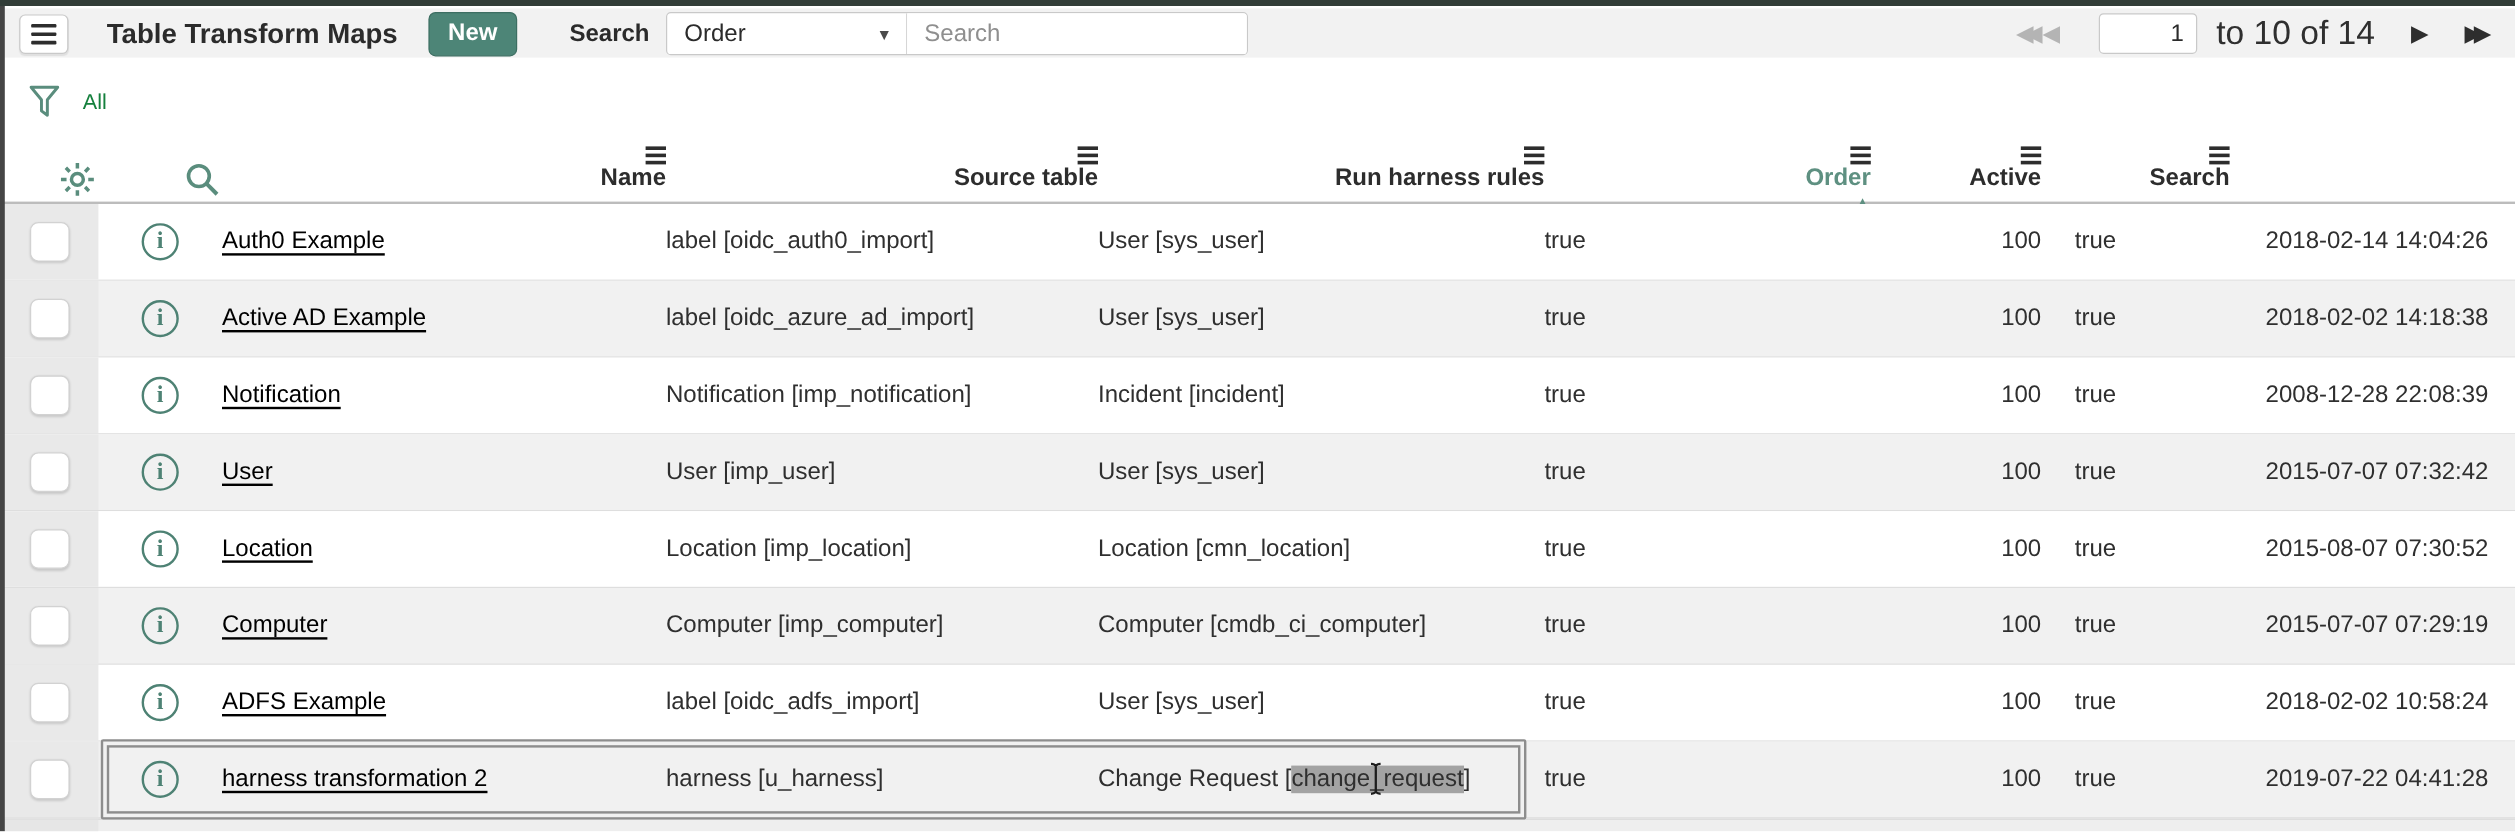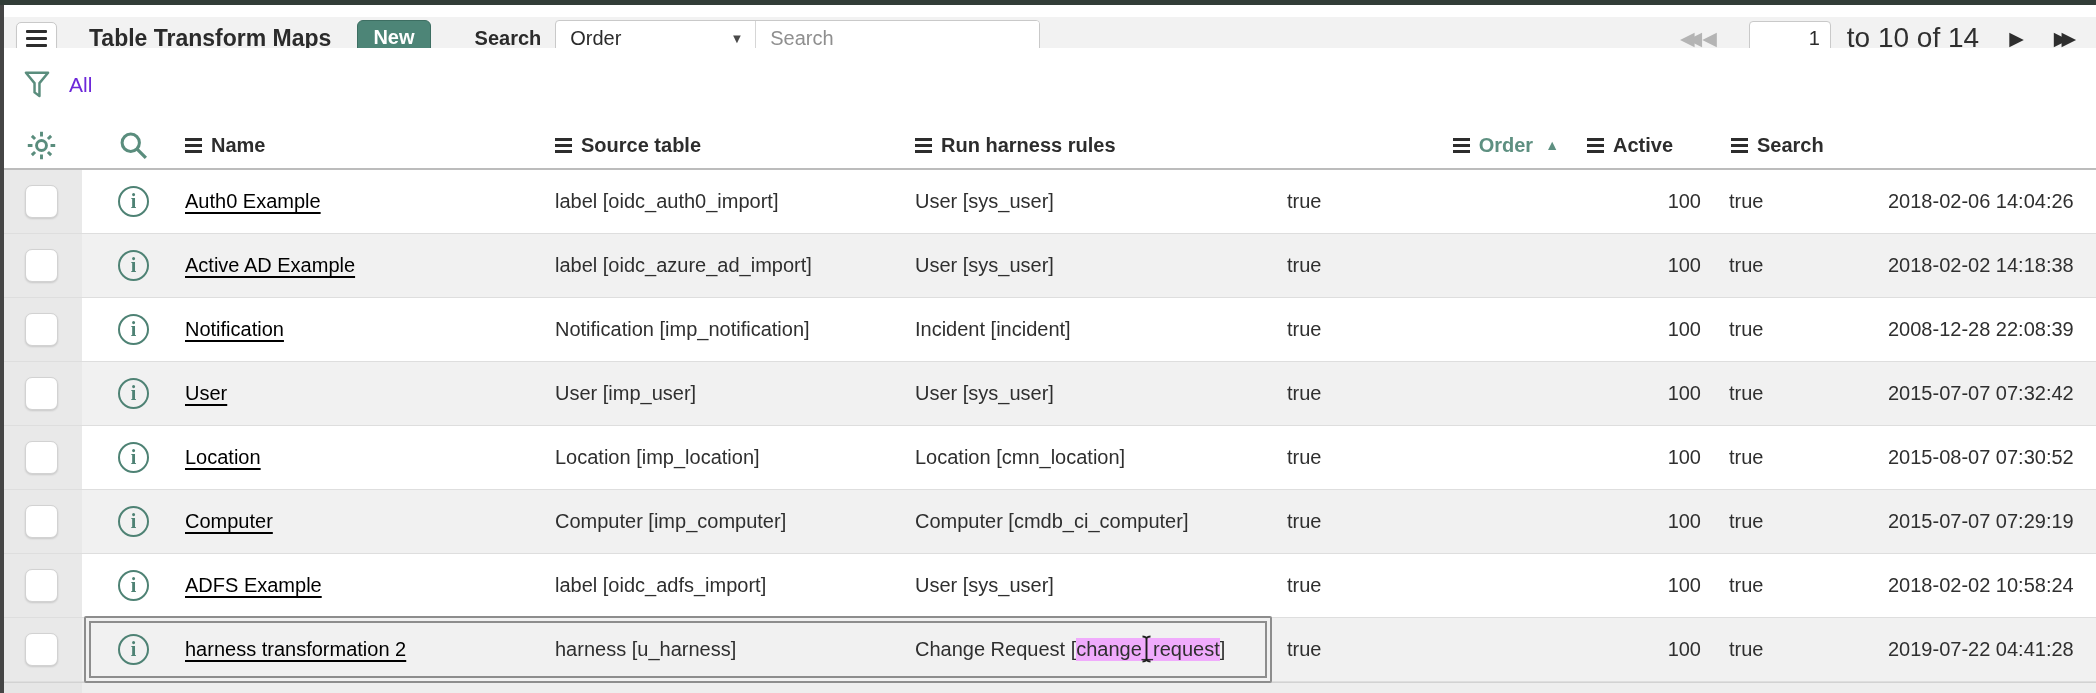--- a/index.html
+++ b/index.html
@@ -4,21 +4,21 @@
 <style>
   * { margin:0; padding:0; box-sizing:border-box; }
   html,body { background:#fff; }
   body { font-family:"Liberation Sans","DejaVu Sans",sans-serif; color:#2f2f2f; }
   .page { position:relative; width:2096px; height:693px; overflow:hidden; background:#fff; }
 
   .left-edge { position:absolute; left:0; top:0; width:4px; height:693px; background:#454545; z-index:40; }
   .topstrip { position:absolute; left:0; top:0; width:2096px; height:5px; background:#323d38; z-index:41; }
 
   
-  .appheader { position:absolute; left:0; top:17px; width:2096px; height:43px; background:#f2f2f2;
+  .appheader { position:absolute; left:0; top:7px; width:2096px; height:43px; background:#f2f2f2;
                border-bottom:1px solid #d6d6d6; display:flex; align-items:center; padding-left:16px; }
   .hamburger-btn { width:41px; height:33px; background:#fff; border:1px solid #c9c9c9; border-radius:5px;
                    display:flex; align-items:center; justify-content:center; cursor:pointer;
                    box-shadow:0 1px 1px rgba(0,0,0,.08); }
   .hb-lines { display:block; width:21px; height:3px; background:#2d2d2d; border-radius:1px;
               box-shadow:0 7px 0 #2d2d2d, 0 14px 0 #2d2d2d; margin-bottom:14px; }
   .title { font-size:23px; font-weight:700; color:#2b2b2b; margin-left:32px; white-space:nowrap; }
   .new-btn { margin-left:26px; background:#4d8577; border:1px solid #3d6e62; border-radius:6px; color:#fff;
              font-size:20px; font-weight:700; padding:5px 15px 7px; cursor:pointer;
              font-family:"Liberation Sans","DejaVu Sans",sans-serif; }
@@ -39,25 +39,25 @@
   .pg-first { margin-right:22px; } .pg-prev { margin-right:32px; }
   .pg-input { width:82px; height:34px; border:1px solid #c9c9c9; border-radius:4px; text-align:right;
               font-size:20px; padding-right:10px; color:#2b2b2b; outline:none;
               font-family:"Liberation Sans","DejaVu Sans",sans-serif; }
   .pg-range { font-size:28px; margin:0 30px 0 16px; white-space:nowrap; }
   .pg-next { margin-right:30px; }
 
   
   .listbody { position:absolute; left:0; top:48px; width:2096px; height:645px; background:#fff; }
   .filter-row { height:74px; display:flex; align-items:center; padding-left:22px; }
-  .filter-row .all-label { margin-left:17px; font-size:21px; color:#6d28d9; cursor:pointer; }
+  .filter-row .all-label { margin-left:17px; font-size:18px; color:#15803d; cursor:pointer; }
 
   .grid { display:grid; grid-template-columns:82px 103px 370px 360px 372px 272px 142px 157px 238px; }
   .colheader { height:48px; border-bottom:2px solid #bcbcbc; }
-  .hcell { display:flex; align-items:center; font-size:20px; font-weight:700; color:#2d2d2d; cursor:pointer; }
+  .hcell { display:flex; align-items:flex-end; font-size:20px; font-weight:700; color:#2d2d2d; cursor:pointer;flex-direction:column; }
   .hcell .hlabel { margin-left:9px; white-space:nowrap; }
   .hb3 { display:inline-block; width:17px; height:3px; background:#2d2d2d;
          box-shadow:0 6px 0 #2d2d2d, 0 12px 0 #2d2d2d; margin-bottom:12px; flex:none; }
   .c-check { justify-content:center; }
   .c-info  { justify-content:center; }
   .c-order { justify-content:flex-end; }
   .c-active { padding-left:28px; }
   .c-updated { padding-left:30px; }
   .hcell.sorted .hlabel { color:#5e9081; }
   .sort-arrow { color:#5e9081; font-size:14px; margin-left:12px; }
@@ -68,21 +68,21 @@
   .cell.c-check { background:#e9e9e9; }
   .checkbox { width:33px; height:33px; background:#fff; border:1px solid #d2d2d2; border-radius:7px;
               box-shadow:0 1px 2px rgba(0,0,0,.14); cursor:pointer; }
   .info-icon { width:31px; height:31px; border:2px solid #4e8274; border-radius:50%; color:#4e8274;
                display:flex; align-items:center; justify-content:center; font-size:20px; font-weight:700;
                font-family:"Liberation Serif","DejaVu Serif",serif; cursor:pointer; }
   .rowlink { color:#000000; text-decoration:underline; text-underline-offset:4px; cursor:pointer; }
 
   .sel-outline { position:absolute; left:84px; top:-2px; width:1188px; height:67px;
                  border:7px double #8d8d8d; border-radius:2px; pointer-events:none; z-index:5; }
-  .hl { background:#f0abfc; position:relative;text-align:right; }
+  .hl { background:#a3a3a3; position:relative;text-align:right; }
   .ibeam { position:absolute; left:44%; top:-4px; z-index:6; }
 
   .partial-row { height:11px; border-top:1px solid #d2d2d2; background:#eeeeee; display:grid;
                  grid-template-columns:82px 1fr; }
   .partial-row .pcheck { background:#e6e6e6; }
 
   .ticon { flex:none; }
 </style>
 </head>
 <body>
@@ -175,21 +175,21 @@
             <span class="info-icon">i</span>
           </div>
           <div class="cell c-name">
             <a class="rowlink">Auth0 Example</a>
           </div>
           <div class="cell c-source">label [oidc_auth0_import]</div>
           <div class="cell c-target">User [sys_user]</div>
           <div class="cell c-run">true</div>
           <div class="cell c-order">100</div>
           <div class="cell c-active">true</div>
-          <div class="cell c-updated">2018-02-06 14:04:26</div>
+          <div class="cell c-updated">2018-02-14 14:04:26</div>
         </div>
         <div class="row grid alt">
           <div class="cell c-check">
             <span class="checkbox"></span>
           </div>
           <div class="cell c-info">
             <span class="info-icon">i</span>
           </div>
           <div class="cell c-name">
             <a class="rowlink">Active AD Example</a>

